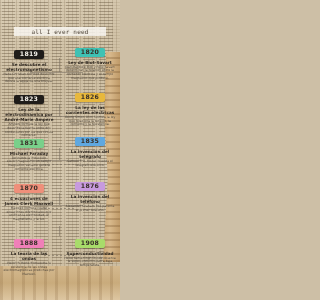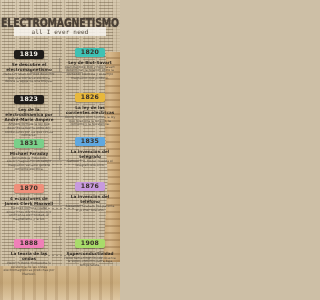--- a/index.html
+++ b/index.html
@@ -97,23 +97,20 @@
   <div class="npcol" style="left:19px;top:0;width:11px;height:300px;"></div>
   <div class="npcol" style="left:34px;top:0;width:14px;height:300px;"></div>
   <div class="npcol" style="left:52px;top:0;width:10px;height:300px;"></div>
   <div class="npcol" style="left:66px;top:0;width:13px;height:300px;"></div>
   <div class="npcol" style="left:83px;top:0;width:12px;height:300px;"></div>
   <div class="npcol" style="left:99px;top:0;width:14px;height:300px;"></div>
 
   <div class="woodstrip"></div>
   <div class="woodbottom"></div>
 
-  <div class="title-wrap">
-    <span class="title">ELECTROMAGNETISMO</span>
-  </div>
   <div class="subtitle-wrap">
     <div class="subtitle">all I ever need</div>
   </div>
 
   <div class="conn v" style="left:59px;top:58px;height:14px;"></div>
   <div class="conn h" style="left:30px;top:72px;width:53px;"></div>
   <div class="conn v" style="left:59px;top:104px;height:12px;"></div>
   <div class="conn h" style="left:30px;top:116px;width:53px;"></div>
   <div class="conn v" style="left:59px;top:148px;height:12px;"></div>
   <div class="conn h" style="left:30px;top:160px;width:53px;"></div>

